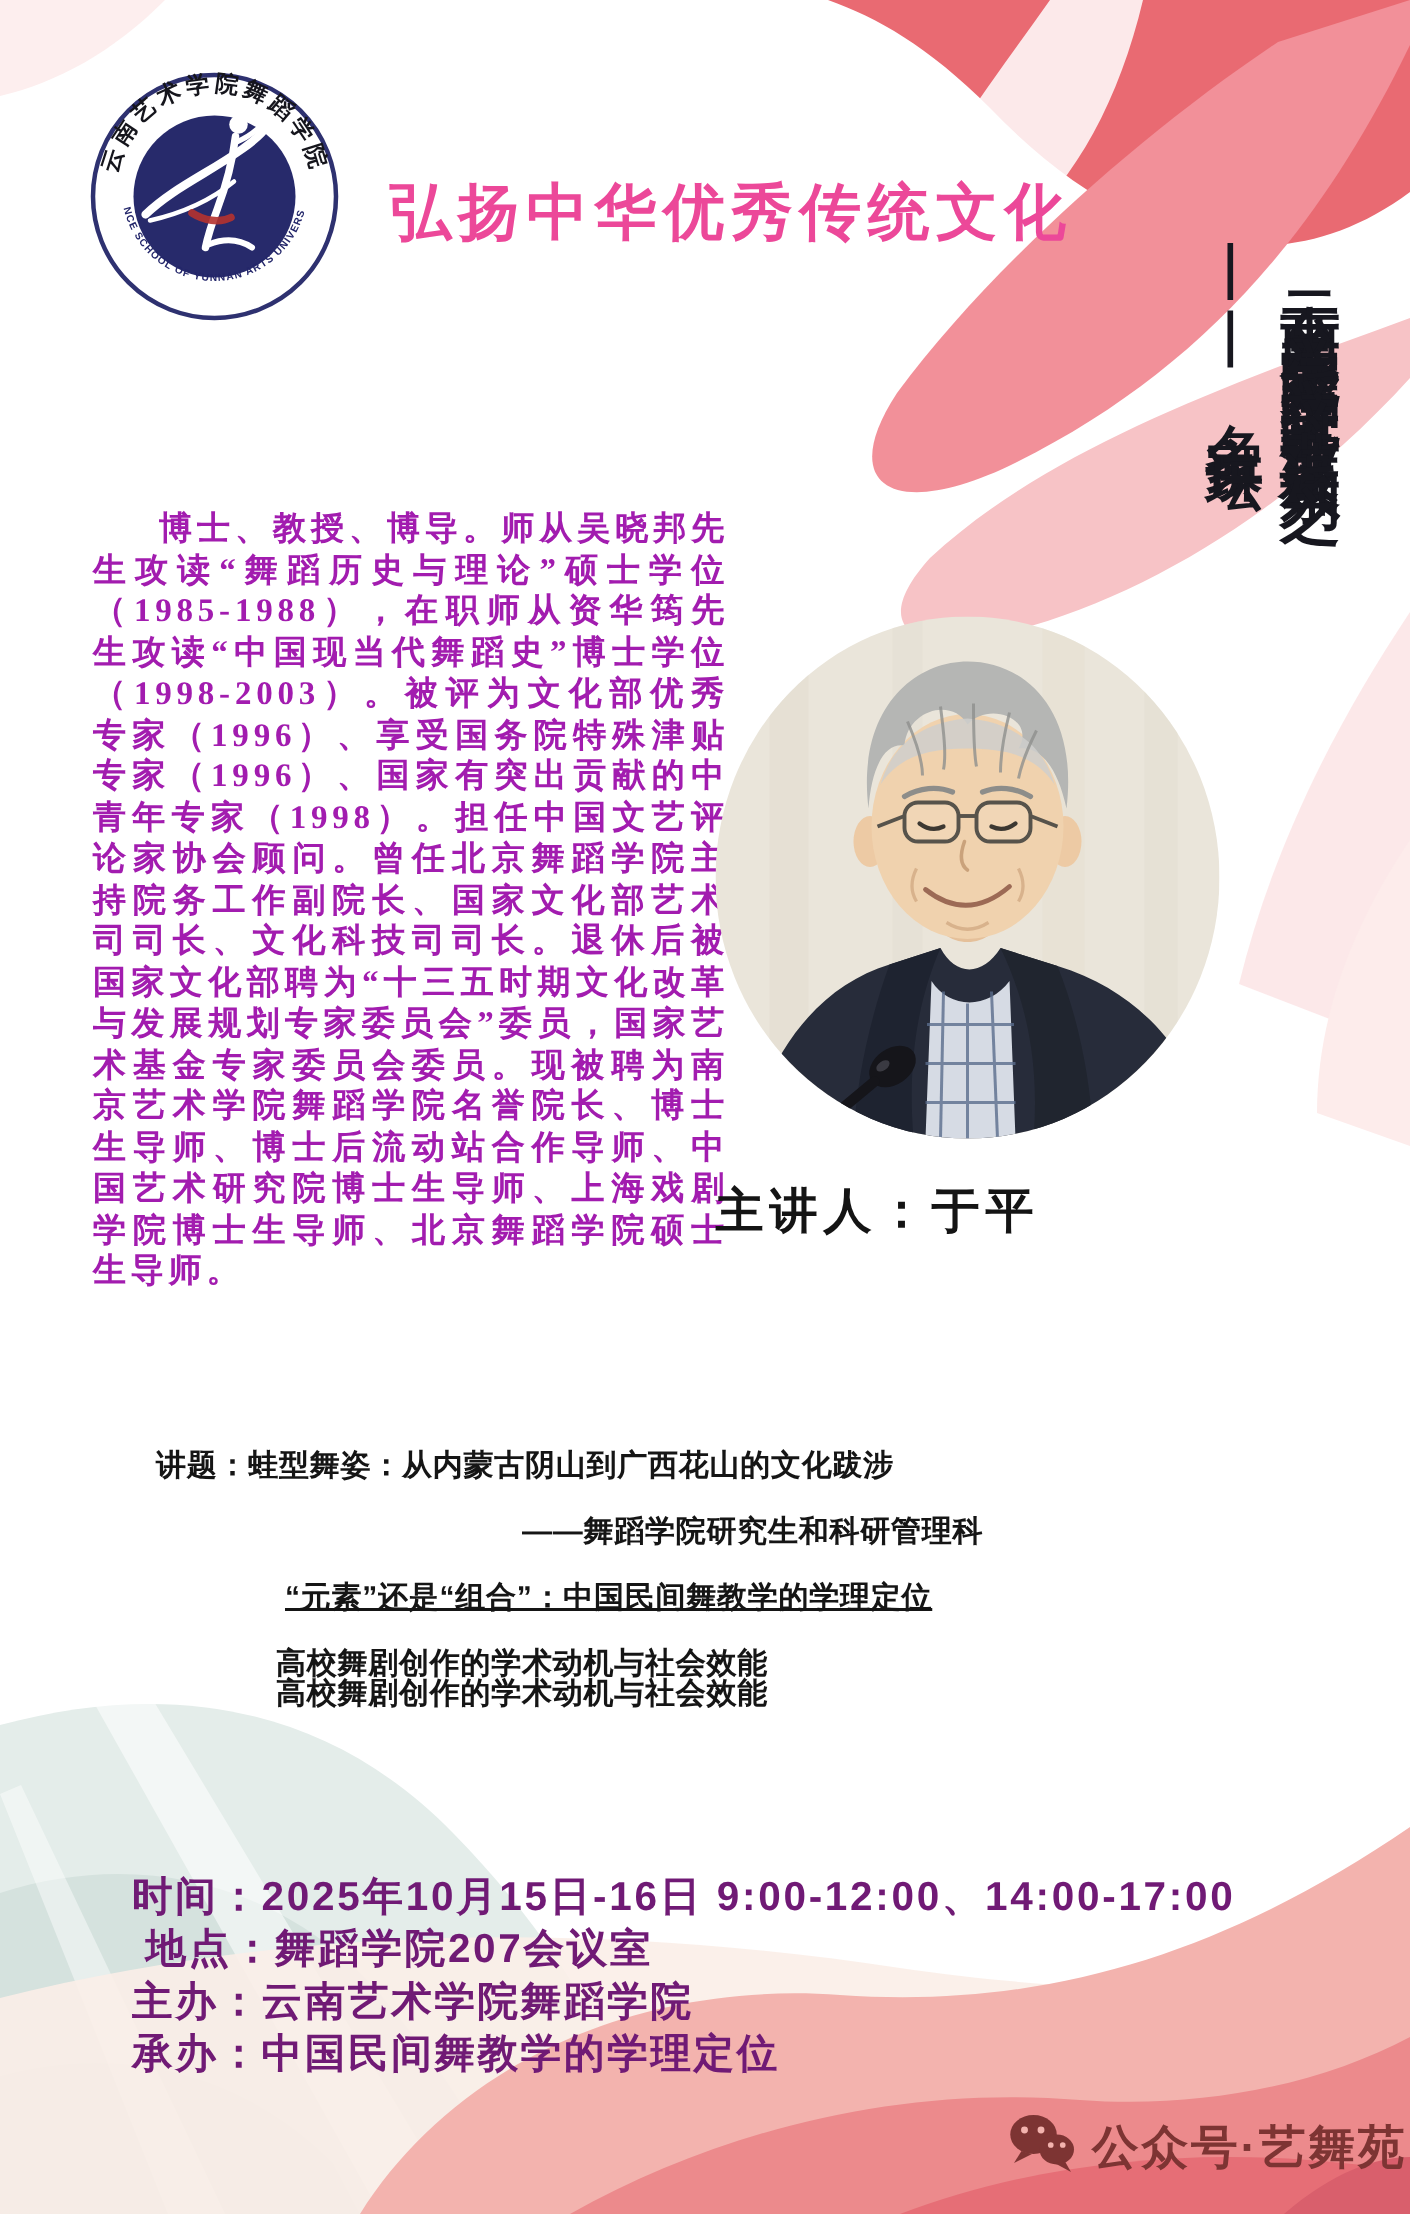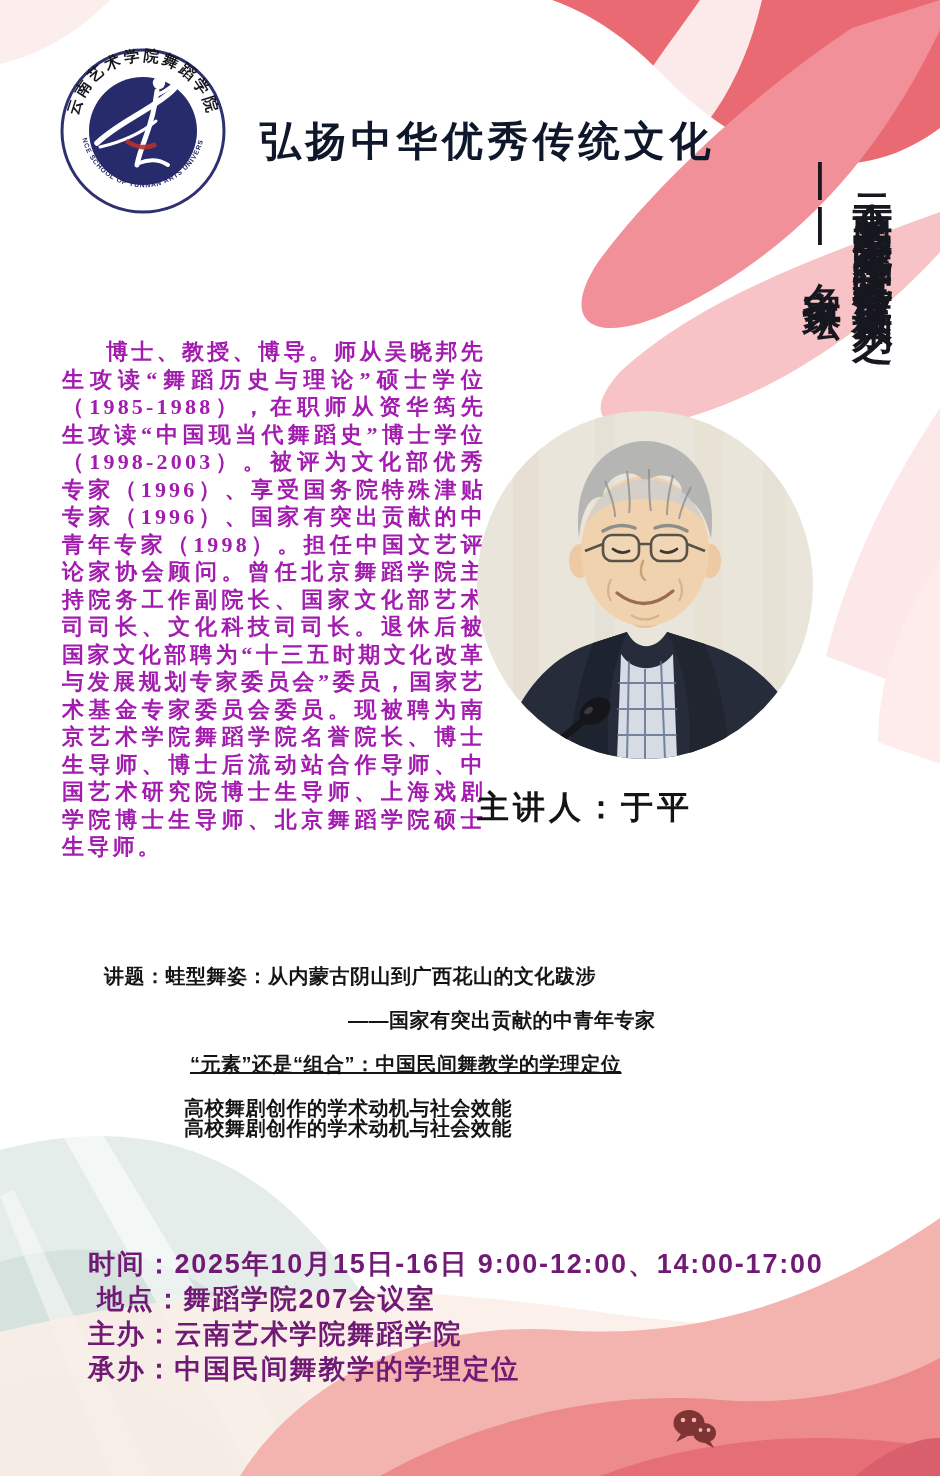--- a/index.html
+++ b/index.html
@@ -4,21 +4,21 @@
 <style>
   html,body{margin:0;padding:0;}
   body{width:940px;height:1476px;position:relative;overflow:hidden;background:#ffffff;
        font-family:"Liberation Sans","DejaVu Sans",sans-serif;}
   .abs{position:absolute;}
   .hei{font-family:"Liberation Sans","DejaVu Sans",sans-serif;}
   .song{font-family:"Liberation Serif","DejaVu Serif",serif;}
   #bg{position:absolute;inset:0;z-index:0;}
   .layer{z-index:2;}
 
-  .slogan{left:260px;top:116px;width:480px;color:#0f172a;font-weight:900;
+  .slogan{left:260px;top:116px;width:480px;color:#ec4899;font-weight:900;
           font-size:41px;letter-spacing:4.5px;line-height:51px;white-space:nowrap;}
 
   .v-col{writing-mode:vertical-rl;text-orientation:mixed;font-weight:900;color:#17171f;white-space:nowrap;}
   .v-series{left:846px;top:164px;font-size:40px;letter-spacing:7px;height:1160px;}
   .v-forum{left:796px;top:162px;font-size:38px;letter-spacing:7px;height:560px;}
 
   .bio{left:62px;top:338px;width:424px;font-size:22px;line-height:27.5px;color:#a21caf;
        letter-spacing:3.2px;text-align:justify;text-indent:2em;font-weight:600;}
 
   .photo{left:477px;top:411px;width:336px;height:348px;}
@@ -177,21 +177,21 @@
         <ellipse cx="113" cy="296" rx="5" ry="3" fill="#3a3a42"></ellipse>
       </g>
       <path d="M106,310 L58,350" stroke="#15151a" stroke-width="7" stroke-linecap="round"></path>
     </g>
   </svg>
 </div>
 
 <div class="abs layer speaker song">主讲人：于平</div>
 
 <div class="abs layer topic t1 hei">讲题：蛙型舞姿：从内蒙古阴山到广西花山的文化跋涉</div>
-<div class="abs layer topic t2 hei">——国家有突出贡献的中青年专家</div>
+<div class="abs layer topic t2 hei">——舞蹈学院研究生和科研管理科</div>
 <div class="abs layer topic t3 hei">“元素”还是“组合”：中国民间舞教学的学理定位</div>
 <div class="abs layer topic t4 hei">高校舞剧创作的学术动机与社会效能</div>
 <div class="abs layer topic t5 hei">高校舞剧创作的学术动机与社会效能</div>
 
 <div class="abs layer detail d1 hei">时间：2025年10月15日-16日  9:00-12:00、14:00-17:00</div>
 <div class="abs layer detail d2 hei">地点：舞蹈学院207会议室</div>
 <div class="abs layer detail d3 hei">主办：云南艺术学院舞蹈学院</div>
 <div class="abs layer detail d4 hei">承办：中国民间舞教学的学理定位</div>
 
 <div class="abs layer watermark">
@@ -200,13 +200,14 @@
       <ellipse cx="17" cy="15" rx="15.5" ry="13" fill="#7d3433"></ellipse>
       <path d="M9,26 L4,34 L16,28 Z" fill="#7d3433"></path>
       <circle cx="11" cy="12" r="2.3" fill="#f3b3ae"></circle>
       <circle cx="22" cy="12" r="2.3" fill="#f3b3ae"></circle>
       <ellipse cx="32.5" cy="25" rx="11.5" ry="10" fill="#7d3433"></ellipse>
       <path d="M38,33 L42,40 L31,34 Z" fill="#7d3433"></path>
       <circle cx="28.5" cy="22" r="1.9" fill="#f3b3ae"></circle>
       <circle cx="36.5" cy="22" r="1.9" fill="#f3b3ae"></circle>
     </svg>
   </span>
+  <span class="wm-text hei">公众号·艺舞苑</span>
 </div>
 
 </body></html>

